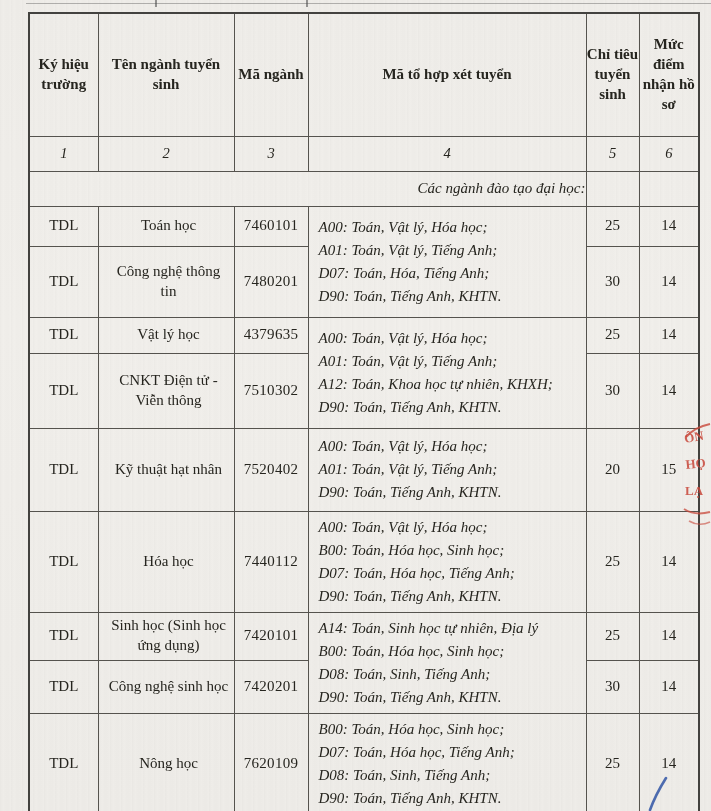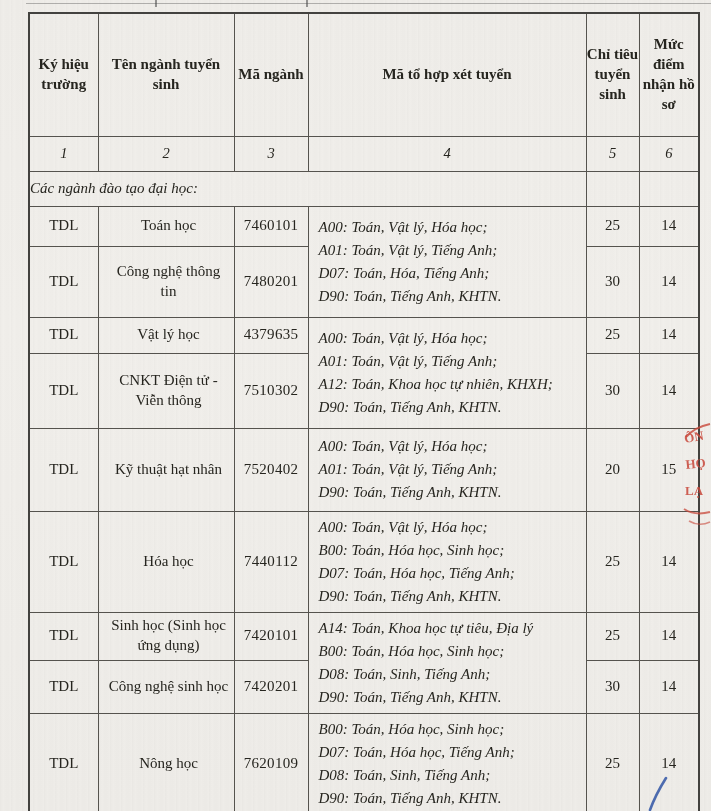--- a/index.html
+++ b/index.html
@@ -25,21 +25,21 @@
     border:1.5px solid #55534e;
     padding:0;vertical-align:middle;
     font-size:15px;line-height:1.32;
     overflow:hidden;
   }
   .doc th{font-weight:bold;text-align:center;}
   tr.hdr{height:123px;}
   tr.nums{height:35px;}
   tr.nums td{font-style:italic;text-align:center;font-size:14.5px;}
   tr.section{height:35px;}
-  td.section-cell{font-style:italic;text-align:left;font-size:15px;}
+  td.section-cell{font-style:italic;text-align:right;font-size:15px;}
   td.c-school{text-align:center;}
   td.c-major{text-align:center;padding:2px 4px 2px 9px;}
   td.c-code{text-align:center;letter-spacing:.3px;margin-left:16px;}
   td.c-combos{text-align:left;padding:4px 2px 4px 10px;font-style:italic;}
   td.c-combos .combo-line{line-height:23px;white-space:nowrap;}
   td.c-quota,td.c-score{text-align:center;}
   
   tr.dr-0{height:40px;} tr.dr-1{height:71px;} tr.dr-2{height:36px;}
   tr.dr-3{height:75px;} tr.dr-4{height:83px;} tr.dr-5{height:100px;}
   tr.dr-6{height:47px;} tr.dr-7{height:51px;} tr.dr-8{height:92px;}
@@ -154,21 +154,21 @@
           <div class="combo-line">D90: Toán, Tiếng Anh, KHTN.</div>
         </td>
         <td class="c-quota">25</td>
         <td class="c-score">14</td>
       </tr>
       <tr class="dr-6">
         <td class="c-school">TDL</td>
         <td class="c-major">Sinh học (Sinh học ứng dụng)</td>
         <td class="c-code">7420101</td>
         <td class="c-combos" rowspan="2">
-          <div class="combo-line">A14: Toán, Khoa học tự tiêu, Địa lý</div>
+          <div class="combo-line">A14: Toán, Sinh học tự nhiên, Địa lý</div>
           <div class="combo-line">B00: Toán, Hóa học, Sinh học;</div>
           <div class="combo-line">D08: Toán, Sinh, Tiếng Anh;</div>
           <div class="combo-line">D90: Toán, Tiếng Anh, KHTN.</div>
         </td>
         <td class="c-quota">25</td>
         <td class="c-score">14</td>
       </tr>
       <tr class="dr-7">
         <td class="c-school">TDL</td>
         <td class="c-major">Công nghệ sinh học</td>

